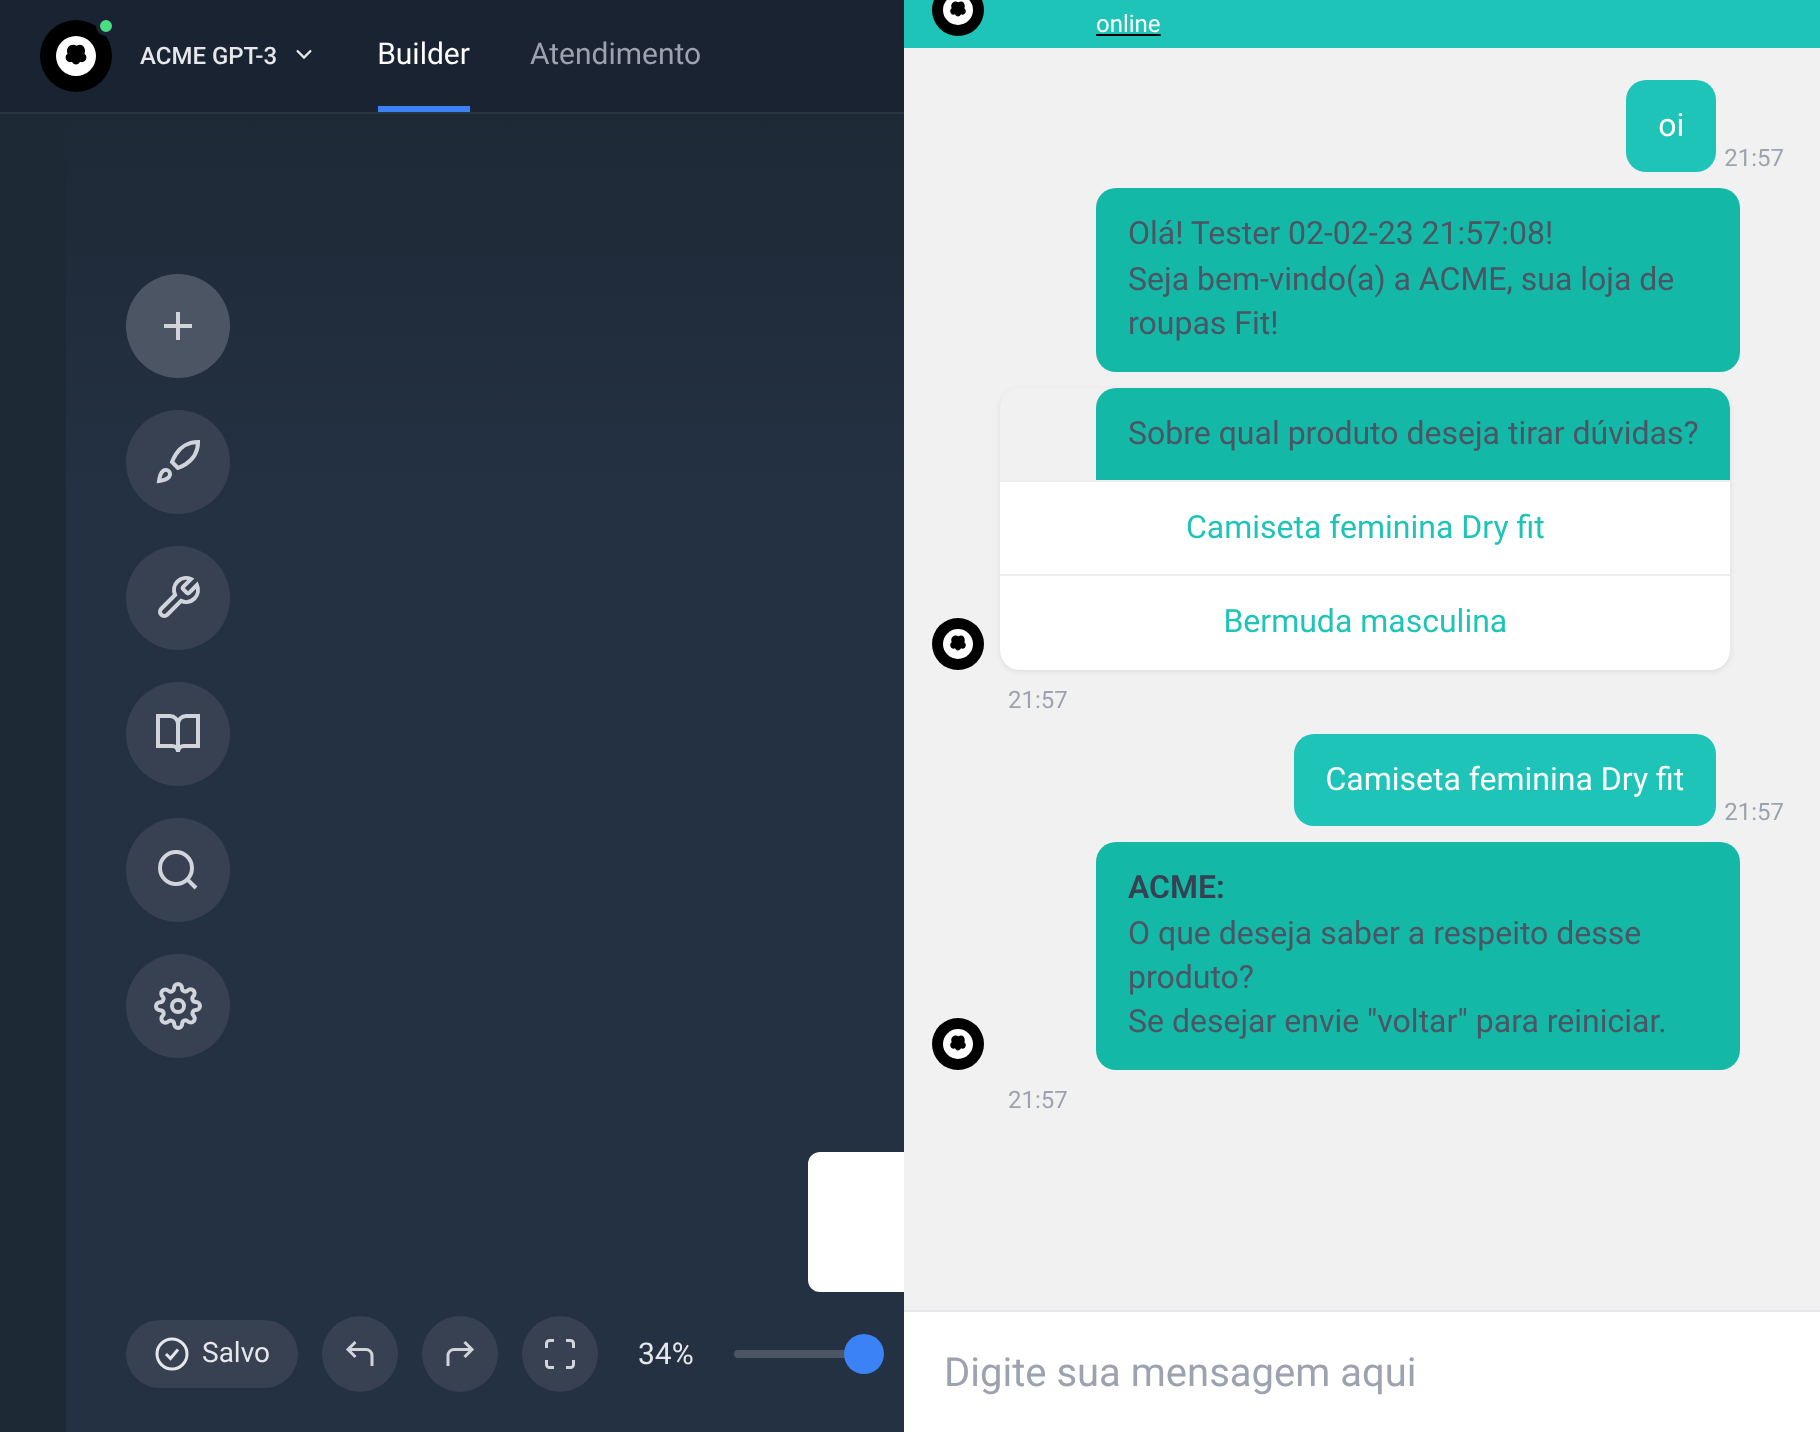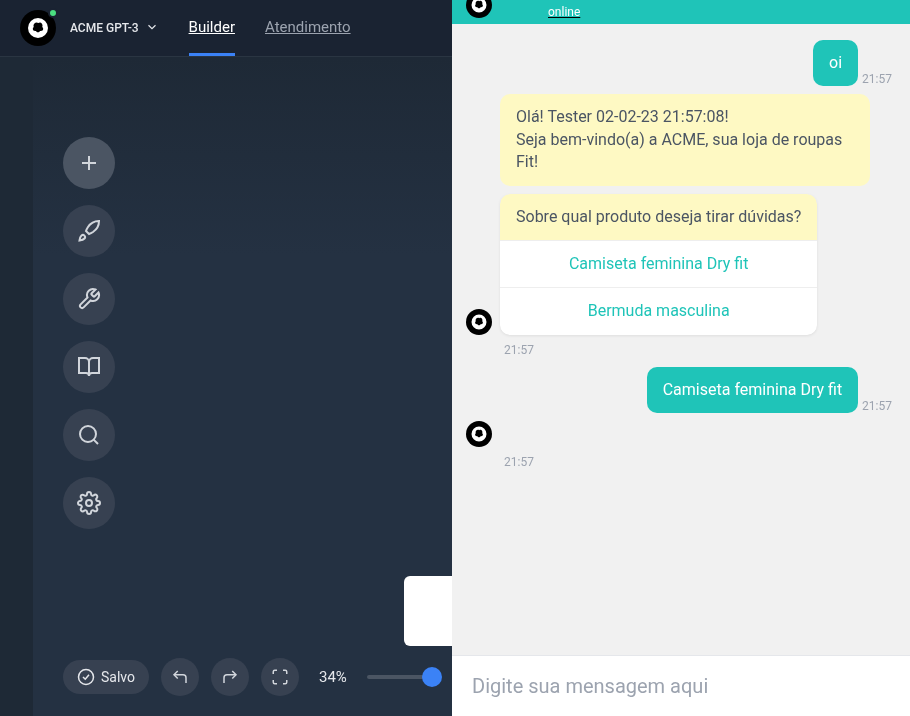--- a/index.html
+++ b/index.html
@@ -9,21 +9,21 @@
     .builder-panel { width: 452px; height: 100%; background: #1e2936; position: relative; display: flex; flex-direction: column; }
     
     .builder-header { height: 57px; background: #1a2332; display: flex; align-items: center; padding: 0 20px; border-bottom: 1px solid #2a3542; }
     .logo-wrap { position: relative; margin-right: 14px; }
     .logo { width: 36px; height: 36px; border-radius: 50%; background: #000; display: flex; align-items: center; justify-content: center; }
     .logo svg { width: 24px; height: 24px; }
     .status-dot { position: absolute; top: -2px; right: -2px; width: 10px; height: 10px; border-radius: 50%; background: #4ade80; border: 2px solid #1a2332; }
     .project-name { color: #e5e7eb; font-size: 12px; font-weight: 500; display: flex; align-items: center; cursor: pointer; }
     .project-name .chev { margin-left: 6px; }
     .tab-nav { display: flex; margin-left: 30px; gap: 30px; height: 100%; }
-    .tab-item { color: #9ca3af; font-size: 15px; display: flex; align-items: center; height: 100%; cursor: pointer; border-bottom: 3px solid transparent; text-decoration: underline; }
+    .tab-item { color: #9ca3af; font-size: 15px; display: flex; align-items: center; height: 100%; cursor: pointer; border-bottom: 3px solid transparent; }
     .tab-item.active { color: #fff; border-bottom-color: #3b82f6; }
     
     .builder-canvas { flex: 1; background: #701a75; position: relative; margin-left: 33px; }
     .canvas-gradient { position: absolute; top: 0; left: 0; right: 0; height: 100%; background: linear-gradient(180deg, #1e2936 0%, #243142 30%); }
     
     .sidebar-tools { position: absolute; left: 30px; top: 80px; display: flex; flex-direction: column; gap: 16px; z-index: 2; }
     .tool-btn { width: 52px; height: 52px; border-radius: 50%; background: #374151; display: flex; align-items: center; justify-content: center; cursor: pointer; }
     .tool-btn:first-child { background: #4b5563; }
     .tool-btn svg { width: 24px; height: 24px; stroke: #d1d5db; fill: none; stroke-width: 2; }
     
@@ -53,21 +53,21 @@
     .msg-row.bot { justify-content: flex-start; align-items: flex-end; gap: 8px; }
     
     .bot-avatar { width: 26px; height: 26px; border-radius: 50%; background: #000; display: flex; align-items: center; justify-content: center; flex-shrink: 0; }
     .bot-avatar svg { width: 18px; height: 18px; }
     
     .msg-col { display: flex; flex-direction: row; max-width: 370px; }
     .msg-col.user-col { align-items: flex-end; }
     
     .bubble { padding: 12px 16px; border-radius: 10px; font-size: 16px; line-height: 1.4; }
     .bubble.user { background: #1fc4b8; color: #fff; }
-    .bubble.bot { background: #fef9c3; color: #4b5563; }
+    .bubble.bot { background: #14b8a6; color: #4b5563; margin-left: 48px; }
     .bubble.option { background: #fff; color: #1fc4b8; text-align: center; cursor: pointer; border-top: 1px solid #eee; border-radius: 0; }
     .bubble.option:last-of-type { border-radius: 0 0 10px 10px; }
     .bubble.bot-top { border-radius: 10px 10px 0 0; }
     .bubble strong { color: #374151; font-weight: 600; }
     
     .timestamp { font-size: 12px; color: #9ca3af; margin-top: 4px; padding: 0 4px; }
     .timestamp.right { text-align: right; }
     .timestamp.left { text-align: left; margin-left: 34px; }
     
     .chat-input-area { background: #fff; padding: 18px 20px; border-top: 1px solid #e5e7eb; }
@@ -228,20 +228,27 @@
         <div class="timestamp right">21:57</div>
       </div>
     </div>
 
     <div class="msg-row bot">
       <div class="bot-avatar">
         <svg viewBox="0 0 24 24">
             <path fill="#fff" d="M12 2a10 10 0 100 20 10 10 0 000-20zm4.5 7.5c0 .5-.1 1-.3 1.4.6.4 1 1.1 1 1.9 0 1.3-1 2.3-2.3 2.3-.3 0-.6-.1-.9-.2-.3.8-1.1 1.4-2 1.4s-1.7-.6-2-1.4c-.3.1-.6.2-.9.2-1.3 0-2.3-1-2.3-2.3 0-.8.4-1.5 1-1.9-.2-.4-.3-.9-.3-1.4 0-1.7 1.4-3.1 3.1-3.1.6 0 1.2.2 1.7.5.5-.3 1.1-.5 1.7-.5 1.4 0 2.5 1.4 2.5 3.1z"></path>
           </svg>
       </div>
+      <div class="msg-col">
+        <div class="bubble bot">
+          <strong>ACME:</strong><br>
+          <span>O que deseja saber a respeito desse produto?</span><br>
+          <span>Se desejar envie "voltar" para reiniciar.</span>
+        </div>
+      </div>
     </div>
     <div class="timestamp left">21:57</div>
 
   </div>
 
   <div class="chat-input-area">
     <input class="chat-input" placeholder="Digite sua mensagem aqui" style="">
   </div>
 </div>
 

